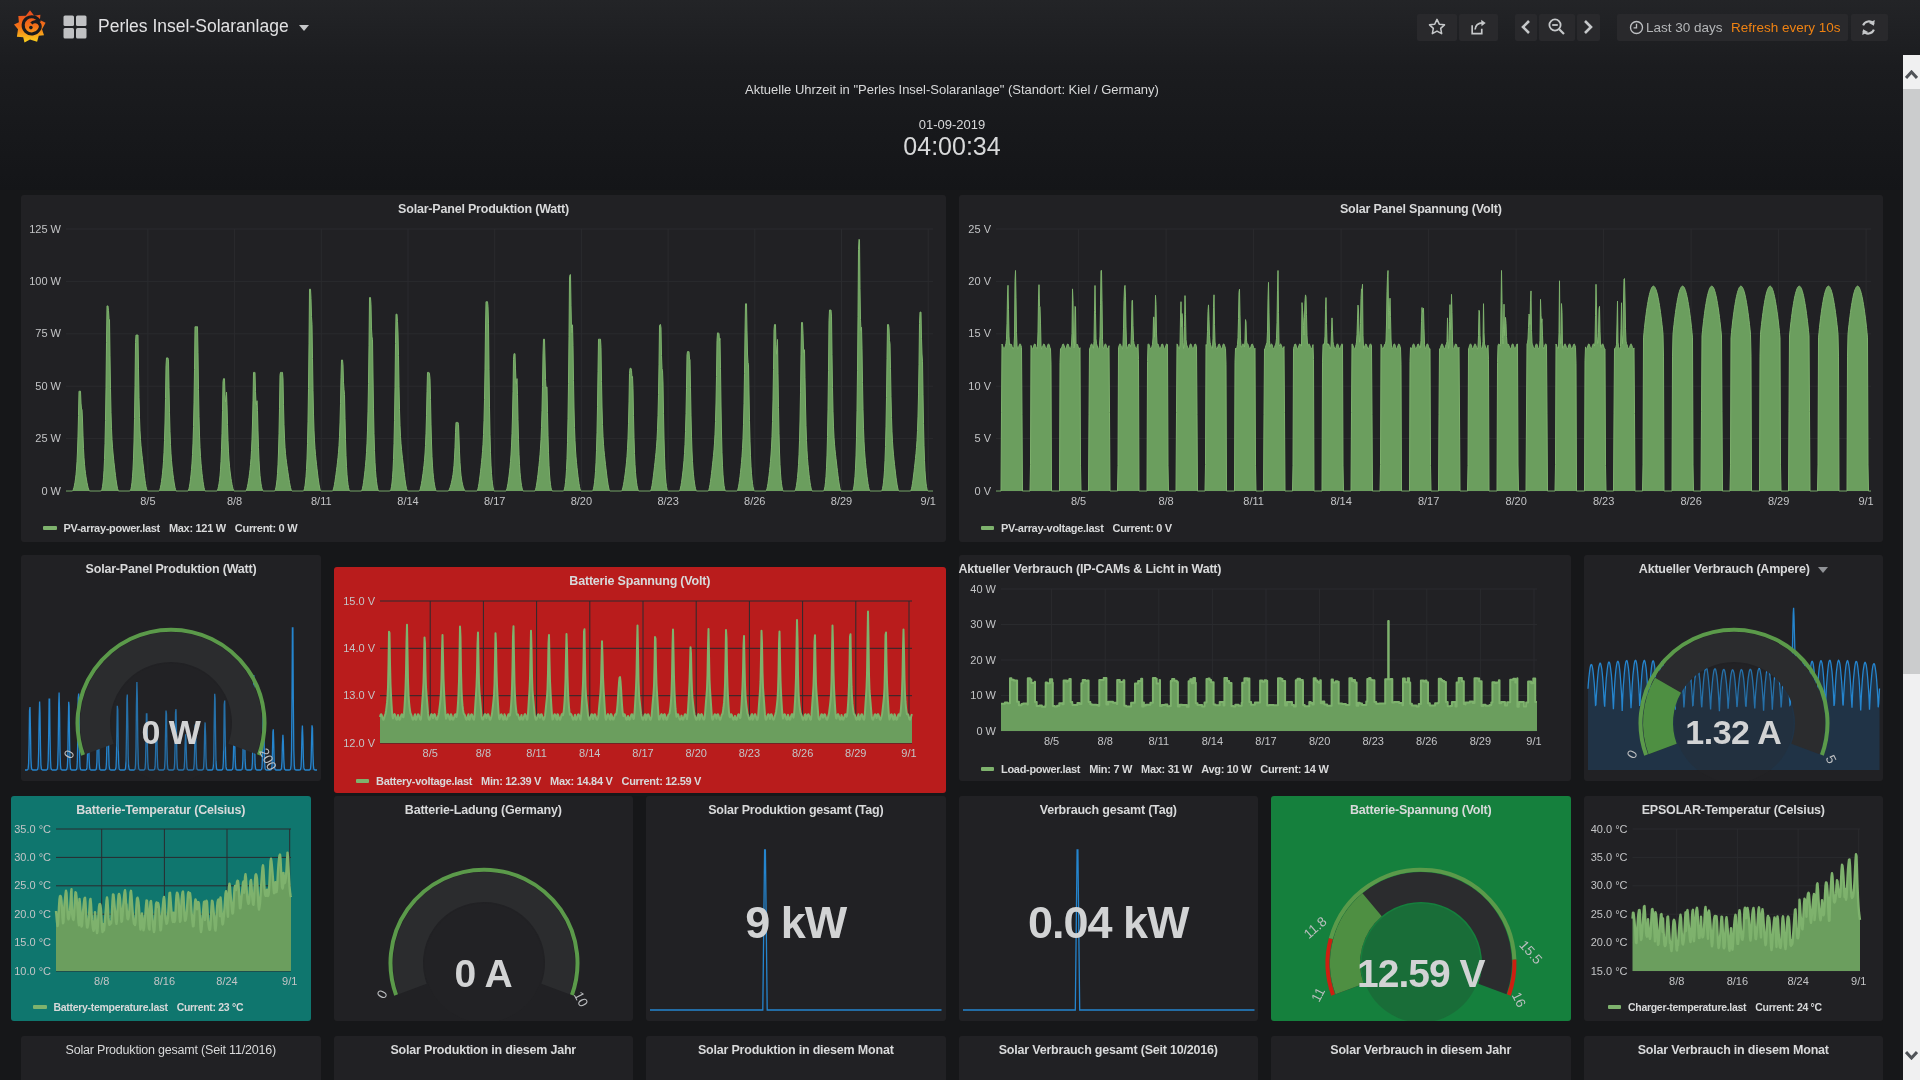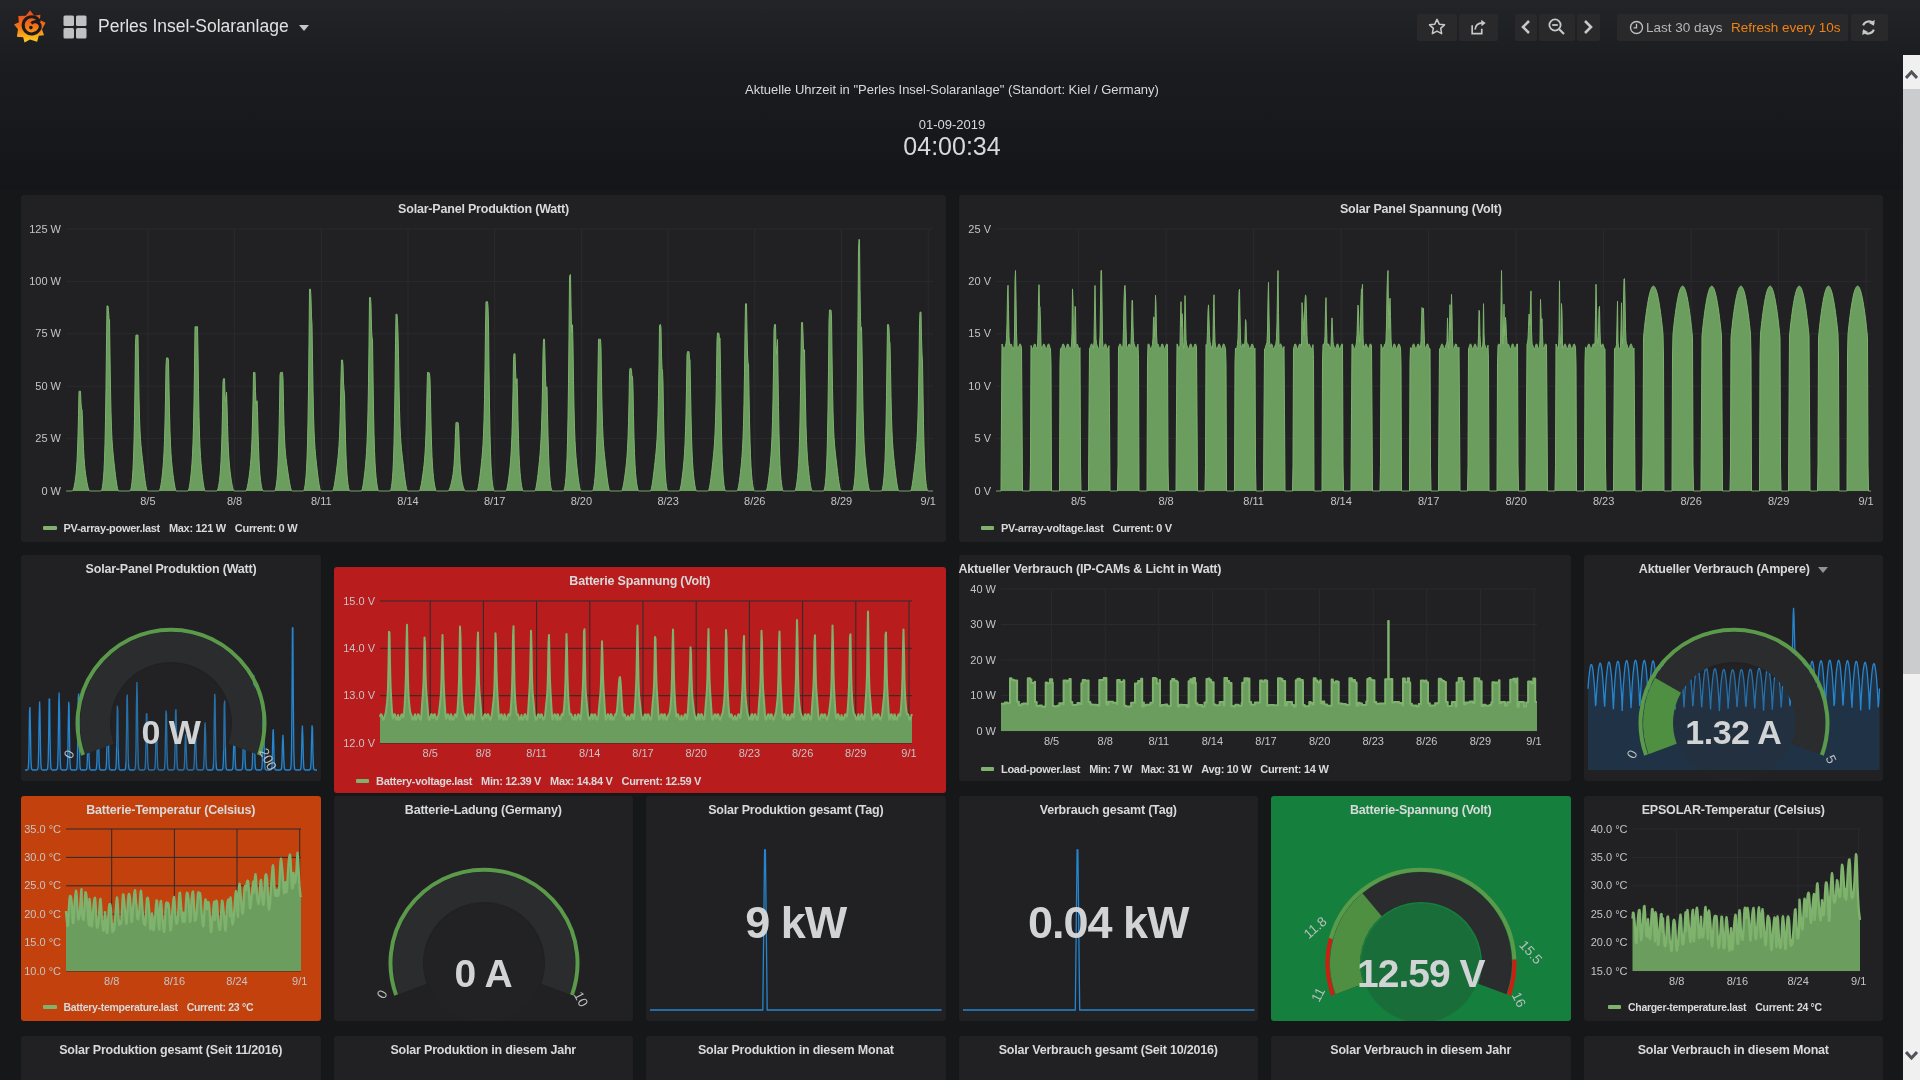--- a/index.html
+++ b/index.html
@@ -254,21 +254,21 @@
       <path d="M4.0 133.8L4.4 128.1L4.8 123.2L5.3 119.0L5.7 115.6L6.1 112.9L6.5 111.0L6.9 109.9L7.3 109.5L7.8 109.9L8.2 111.1L8.6 113.1L9.0 115.8L9.4 119.4L9.8 123.7L10.3 128.7L10.7 134.7L11.1 141.6L11.5 150.3L11.9 150.0L12.3 141.4L12.8 134.3L13.2 128.3L13.6 123.1L14.0 118.7L14.4 115.1L14.8 112.2L15.3 110.1L15.7 108.8L16.1 108.2L16.5 108.5L16.9 109.6L17.3 111.5L17.8 114.2L18.2 117.7L18.6 121.9L19.0 127.0L19.4 132.9L19.8 139.9L20.3 148.3L20.7 151.8L21.1 142.4L21.5 135.0L21.9 128.7L22.3 123.2L22.8 118.6L23.2 114.7L23.6 111.6L24.0 109.3L24.4 107.8L24.9 107.1L25.3 107.3L25.7 108.3L26.1 110.0L26.5 112.7L26.9 116.1L27.4 120.3L27.8 125.3L28.2 131.2L28.6 138.1L29.0 146.4L29.4 154.1L29.9 143.6L30.3 135.8L30.7 129.2L31.1 123.5L31.5 118.6L31.9 114.5L32.4 111.2L32.8 108.8L33.2 107.1L33.6 106.3L34.0 106.3L34.4 107.1L34.9 108.8L35.3 111.4L35.7 114.7L36.1 118.9L36.5 123.8L36.9 129.7L37.4 136.5L37.8 144.5L38.2 156.1L38.6 145.1L39.0 136.9L39.4 130.0L39.9 124.0L40.3 118.9L40.7 114.6L41.1 111.2L41.5 108.5L41.9 106.7L42.4 105.7L42.8 105.6L43.2 106.3L43.6 107.9L44.0 110.3L44.5 113.6L44.9 117.6L45.3 122.5L45.7 128.3L46.1 134.9L46.5 142.8L47.0 153.1L47.4 146.7L47.8 138.1L48.2 130.9L48.6 124.8L49.0 119.5L49.5 115.1L49.9 111.5L50.3 108.7L50.7 106.7L51.1 105.6L51.5 105.3L52.0 105.9L52.4 107.4L52.8 109.6L53.2 112.8L53.6 116.7L54.0 121.5L54.5 127.1L54.9 133.6L55.3 141.2L55.7 150.9L56.1 148.5L56.5 139.5L57.0 132.1L57.4 125.8L57.8 120.4L58.2 115.8L58.6 112.1L59.0 109.2L59.5 107.1L59.9 105.8L60.3 105.4L60.7 105.9L61.1 107.2L61.5 109.3L62.0 112.3L62.4 116.1L62.8 120.7L63.2 126.1L63.6 132.5L64.1 139.8L64.5 148.9L64.9 150.5L65.3 141.1L65.7 133.5L66.1 127.1L66.6 121.6L67.0 116.9L67.4 113.1L67.8 110.0L68.2 107.8L68.6 106.4L69.1 105.9L69.5 106.2L69.9 107.4L70.3 109.3L70.7 112.2L71.1 115.8L71.6 120.2L72.0 125.4L72.4 131.5L72.8 138.6L73.2 147.2L73.6 152.8L74.1 142.8L74.5 135.1L74.9 128.6L75.3 123.0L75.7 118.3L76.1 114.3L76.6 111.2L77.0 108.9L77.4 107.4L77.8 106.7L78.2 106.9L78.6 107.9L79.1 109.7L79.5 112.3L79.9 115.8L80.3 120.0L80.7 125.0L81.1 130.8L81.6 137.6L82.0 145.7L82.4 155.5L82.8 144.6L83.2 136.8L83.7 130.2L84.1 124.6L84.5 119.8L84.9 115.8L85.3 112.6L85.7 110.2L86.2 108.6L86.6 107.8L87.0 107.9L87.4 108.7L87.8 110.3L88.2 112.8L88.7 116.0L89.1 120.0L89.5 124.8L89.9 130.3L90.3 136.8L90.7 144.4L91.2 154.6L91.6 146.5L92.0 138.6L92.4 132.0L92.8 126.3L93.2 121.5L93.7 117.5L94.1 114.2L94.5 111.7L94.9 110.0L95.3 109.1L95.7 109.0L96.2 109.7L96.6 111.2L97.0 113.4L97.4 116.4L97.8 120.2L98.2 124.7L98.7 130.0L99.1 136.1L99.5 143.2L99.9 152.4L100.3 148.4L100.7 140.3L101.2 133.7L101.6 128.1L102.0 123.3L102.4 119.2L102.8 115.9L103.3 113.3L103.7 111.6L104.1 110.6L104.5 110.3L104.9 110.8L105.3 112.1L105.8 114.2L106.2 117.0L106.6 120.5L107.0 124.7L107.4 129.7L107.8 135.5L108.3 142.3L108.7 150.6L109.1 150.3L109.5 142.1L109.9 135.5L110.3 129.8L110.8 125.0L111.2 120.9L111.6 117.6L112.0 115.0L112.4 113.1L112.8 112.0L113.3 111.6L113.7 112.0L114.1 113.1L114.5 114.9L114.9 117.5L115.3 120.8L115.8 124.8L116.2 129.5L116.6 135.0L117.0 141.4L117.4 149.1L117.8 152.3L118.3 143.8L118.7 137.1L119.1 131.5L119.5 126.6L119.9 122.5L120.3 119.1L120.8 116.5L121.2 114.5L121.6 113.3L122.0 112.8L122.4 113.0L122.9 113.9L123.3 115.6L123.7 118.0L124.1 121.1L124.5 124.9L124.9 129.3L125.4 134.5L125.8 140.6L126.2 147.8L126.6 154.5L127.0 145.4L127.4 138.7L127.9 133.0L128.3 128.1L128.7 124.0L129.1 120.5L129.5 117.8L129.9 115.7L130.4 114.4L130.8 113.8L131.2 113.8L131.6 114.6L132.0 116.1L132.4 118.3L132.9 121.2L133.3 124.8L133.7 129.0L134.1 134.0L134.5 139.7L134.9 146.5L135.4 156.3L135.8 147.0L136.2 140.1L136.6 134.4L137.0 129.5L137.4 125.2L137.9 121.7L138.3 118.9L138.7 116.7L139.1 115.3L139.5 114.5L139.9 114.4L140.4 115.1L140.8 116.4L141.2 118.4L141.6 121.1L142.0 124.5L142.5 128.6L142.9 133.3L143.3 138.8L143.7 145.3L144.1 153.8L144.5 148.5L145.0 141.5L145.4 135.6L145.8 130.6L146.2 126.3L146.6 122.6L147.0 119.7L147.5 117.4L147.9 115.8L148.3 114.9L148.7 114.7L149.1 115.2L149.5 116.4L150.0 118.2L150.4 120.8L150.8 124.0L151.2 127.9L151.6 132.5L152.0 137.8L152.5 144.1L152.9 152.0L153.3 150.1L153.7 142.7L154.1 136.6L154.5 131.5L155.0 127.0L155.4 123.3L155.8 120.2L156.2 117.8L156.6 116.0L157.0 115.0L157.5 114.6L157.9 115.0L158.3 116.0L158.7 117.8L159.1 120.2L159.6 123.3L160.0 127.1L160.4 131.5L160.8 136.7L161.2 142.8L161.6 150.3L162.1 151.7L162.5 143.8L162.9 137.5L163.3 132.2L163.7 127.6L164.1 123.6L164.6 120.4L165.0 117.8L165.4 115.9L165.8 114.7L166.2 114.2L166.6 114.4L167.1 115.3L167.5 116.9L167.9 119.3L168.3 122.3L168.7 125.9L169.1 130.3L169.6 135.4L170.0 141.4L170.4 148.6L170.8 153.4L171.2 144.9L171.6 138.3L172.1 132.7L172.5 127.9L172.9 123.8L173.3 120.3L173.7 117.6L174.1 115.5L174.6 114.2L175.0 113.5L175.4 113.6L175.8 114.4L176.2 115.9L176.6 118.1L177.1 121.0L177.5 124.6L177.9 128.9L178.3 134.0L178.7 139.9L179.2 147.0L179.6 155.7L180.0 146.0L180.4 139.1L180.8 133.2L181.2 128.1L181.7 123.8L182.1 120.1L182.5 117.1L182.9 114.9L183.3 113.4L183.7 112.6L184.2 112.5L184.6 113.1L185.0 114.5L185.4 116.7L185.8 119.5L186.2 123.1L186.7 127.4L187.1 132.4L187.5 138.3L187.9 145.3L188.3 154.8L188.7 147.2L189.2 139.8L189.6 133.6L190.0 128.2L190.4 123.6L190.8 119.8L191.2 116.6L191.7 114.1L192.1 112.4L192.5 111.4L192.9 111.2L193.3 111.8L193.7 113.0L194.2 115.1L194.6 117.9L195.0 121.4L195.4 125.7L195.8 130.7L196.2 136.6L196.7 143.5L197.1 152.5L197.5 148.5L197.9 140.6L198.3 134.0L198.8 128.4L199.2 123.5L199.6 119.4L200.0 116.0L200.4 113.3L200.8 111.4L201.3 110.3L201.7 109.9L202.1 110.3L202.5 111.5L202.9 113.5L203.3 116.2L203.8 119.7L204.2 123.9L204.6 129.0L205.0 134.9L205.4 141.8L205.8 150.4L206.3 150.0L206.7 141.3L207.1 133.7L207.5 125.5L207.9 114.2L208.3 97.7L208.8 77.0L209.2 59.0L209.6 52.7L210.0 61.0L210.4 77.5L210.8 93.3L211.3 103.9L211.7 110.0L212.1 114.1L212.5 117.9L212.9 122.2L213.3 127.2L213.8 133.1L214.2 140.0L214.6 148.4L215.0 151.9L215.4 142.5L215.8 135.2L216.3 128.9L216.7 123.4L217.1 118.8L217.5 115.0L217.9 111.9L218.4 109.6L218.8 108.1L219.2 107.4L219.6 107.6L220.0 108.6L220.4 110.3L220.9 112.9L221.3 116.3L221.7 120.5L222.1 125.5L222.5 131.4L222.9 138.2L223.4 146.4L223.8 154.1L224.2 143.7L224.6 135.9L225.0 129.4L225.4 123.7L225.9 118.8L226.3 114.7L226.7 111.5L227.1 109.0L227.5 107.3L227.9 106.5L228.4 106.5L228.8 107.4L229.2 109.0L229.6 111.6L230.0 114.9L230.4 119.0L230.9 124.0L231.3 129.8L231.7 136.5L232.1 144.6L232.5 156.1L232.9 145.1L233.4 136.9L233.8 130.1L234.2 124.1L234.6 119.0L235.0 114.8L235.4 111.3L235.9 108.7L236.3 106.9L236.7 105.9L237.1 105.8L237.5 106.5L238.0 108.0L238.4 110.4L238.8 113.7L239.2 117.7L239.6 122.6L240.0 128.3L240.5 135.0L240.9 142.8L241.3 153.2L241.7 146.7L242.1 138.1L242.5 131.0L243.0 124.8L243.4 119.6L243.8 115.1L244.2 111.5L244.6 108.7L245.0 106.7L245.5 105.6L245.9 105.4L246.3 105.9L246.7 107.4L247.1 109.7L247.5 112.8L248.0 116.7L248.4 121.5L248.8 127.1L249.2 133.6L249.6 141.2L250.0 150.9L250.5 148.5L250.9 139.5L251.3 132.1L251.7 125.8L252.1 120.4L252.5 115.8L253.0 112.0L253.4 109.1L253.8 107.0L254.2 105.8L254.6 105.3L255.0 105.8L255.5 107.1L255.9 109.2L256.3 112.2L256.7 116.0L257.1 120.6L257.6 126.1L258.0 132.4L258.4 139.8L258.8 148.9L259.2 150.5L259.6 141.0L260.1 133.5L260.5 127.0L260.9 121.5L261.3 116.8L261.7 112.9L262.1 109.9L262.6 107.6L263.0 106.3L263.4 105.7L263.8 106.0L264.2 107.2L264.6 109.2L265.1 112.0L265.5 115.6L265.9 120.1L266.3 125.3L266.7 131.4L267.1 138.5L267.6 147.1L268.0 152.8L268.4 142.7L268.8 135.0L269.2 128.5L269.6 122.9L270.1 118.1L270.5 114.1L270.9 111.0L271.3 108.6L271.7 107.1L272.1 106.5L272.6 106.6L273.0 107.6L273.4 109.4L273.8 112.1L274.2 115.5L274.6 119.8L275.1 124.8L275.5 130.7L275.9 137.5L276.3 145.6L276.7 155.5L277.2 144.5L277.6 136.7L278.0 130.1L278.4 124.4L278.8 119.6L279.2 115.5L279.7 112.3L280.1 109.9L280.5 108.3L280.9 107.5L281.3 107.5L281.7 108.4L282.2 110.0L282.6 112.5L283.0 115.7L283.4 119.7L283.8 124.5L284.2 130.1L284.7 136.6L285.1 144.3L285.5 154.6L285.9 146.4L286.3 138.4L286.7 131.8L287.2 126.1L287.6 121.2L288.0 117.2L288.4 113.9L288.8 111.4L289.2 109.7L289.7 108.8L290.1 108.7L290.5 109.3L290.9 110.8L291.3 113.1L291.7 116.1L292.2 119.9L292.6 124.4L293.0 129.8L293.4 135.9L293.8 143.1L294.2 152.3L294.7 148.3L295.1 140.2L295.5 133.5" fill="none" stroke="#2585ce" stroke-width="1.3"></path>
       <path d="M78.6 194.0A76.0 76.0 0 1 1 221.4 194.0" fill="none" stroke="#2b2c2e" stroke-width="30.0"></path>
       <path d="M78.6 194.0A76.0 76.0 0 0 1 84.0 130.3" fill="none" stroke="#4e8f42" stroke-width="30.0"></path>
       <circle cx="150" cy="168" r="59.5" fill="rgba(40,41,43,0.22)"></circle>
       <path d="M62.1 200.0A93.5 93.5 0 1 1 237.9 200.0" fill="none" stroke="#5b9a4a" stroke-width="4"></path>
       <text x="0" y="0" font-size="13.5" fill="#bcbec0" text-anchor="middle" transform="translate(52.1,201.3) rotate(-63)">0</text>
       <text x="0" y="0" font-size="13.5" fill="#bcbec0" text-anchor="middle" transform="translate(242.9,206.3) rotate(63)">5</text>
     </svg>
     <div style="position:absolute;left:0;top:160px;width:100%;line-height:34px;text-align:center;font-size:34px;font-weight:700;letter-spacing:-0.5px;color:#d2d3d4">1.32 A</div>
   </div>
-<div style="position:absolute;left:21px;top:796px;width:299.5px;height:225px;background:#c2410c;border-radius:3px">
+<div style="position:absolute;left:11px;top:796px;width:299.5px;height:225px;background:#0f766e;border-radius:3px">
     <div style="position:absolute;left:0;top:7px;width:100%;text-align:center;font-size:12.5px;font-weight:600;letter-spacing:-0.2px;color:#d8d9da">Batterie-Temperatur (Celsius)</div>
     <svg width="299.5" height="225" viewBox="0 0 299.5 225" style="position:absolute;left:0;top:0">
       <line x1="45" y1="33.0" x2="280" y2="33.0" stroke="#2a2b2e" stroke-width="1"></line>
       <text x="40" y="36.5" font-size="11" fill="#c3c4c6" text-anchor="end">35.0 °C</text>
       <line x1="45" y1="61.4" x2="280" y2="61.4" stroke="#2a2b2e" stroke-width="1"></line>
       <text x="40" y="64.9" font-size="11" fill="#c3c4c6" text-anchor="end">30.0 °C</text>
       <line x1="45" y1="89.8" x2="280" y2="89.8" stroke="#2a2b2e" stroke-width="1"></line>
       <text x="40" y="93.3" font-size="11" fill="#c3c4c6" text-anchor="end">25.0 °C</text>
       <line x1="45" y1="118.2" x2="280" y2="118.2" stroke="#2a2b2e" stroke-width="1"></line>
       <text x="40" y="121.7" font-size="11" fill="#c3c4c6" text-anchor="end">20.0 °C</text>
@@ -352,21 +352,21 @@
       <path d="M48.5 122.7L49.0 116.6L49.5 116.8L50.0 120.5L50.5 125.4L51.0 131.7L51.5 139.9L52.0 146.6L52.5 146.9L53.0 140.0L53.5 129.9L54.0 121.8L54.5 117.1L55.0 114.3L55.5 113.9L56.0 118.2L56.5 138.2L57.0 144.0L57.5 142.8L58.0 137.3L58.5 131.0L59.0 124.4L59.5 117.0L60.0 110.7L60.5 110.0L61.0 116.6L61.5 127.1L62.0 135.5L62.5 139.6L63.0 140.7L63.5 139.8L64.0 123.2L64.5 131.3L65.0 136.8L65.5 140.9L66.0 142.9L66.5 139.9L67.0 130.9L67.5 120.1L68.0 113.4L68.5 113.1L69.0 116.9L69.5 122.1L70.0 128.7L70.5 137.3L71.0 145.4L71.5 116.2L72.0 118.1L72.5 122.9L73.0 131.7L73.5 142.2L74.0 148.9L74.5 148.1L75.0 141.7L75.5 134.4L76.0 128.3L76.5 122.8L77.0 118.3L77.5 118.1L78.0 124.8L78.5 135.9L79.0 122.5L79.5 132.9L80.0 143.1L80.5 148.7L81.0 150.1L81.5 149.3L82.0 146.0L82.5 138.6L83.0 128.5L83.5 120.9L84.0 120.5L84.5 126.4L85.0 134.2L85.5 141.0L86.0 147.1L86.5 146.0L87.0 152.2L87.5 155.0L88.0 151.0L88.5 141.1L89.0 130.8L89.5 124.9L90.0 123.8L90.5 125.1L91.0 128.5L91.5 135.6L92.0 145.5L92.5 153.4L93.0 154.4L93.5 148.6L94.0 149.1L94.5 141.3L95.0 134.2L95.5 127.9L96.0 121.9L96.5 118.8L97.0 122.2L97.5 131.7L98.0 141.9L98.5 147.7L99.0 148.4L99.5 146.3L100.0 142.3L100.5 135.1L101.0 125.0L101.5 116.5L102.0 135.0L102.5 124.1L103.0 115.6L103.5 114.1L104.0 118.9L104.5 125.8L105.0 132.1L105.5 138.1L106.0 143.9L106.5 146.1L107.0 141.5L107.5 131.2L108.0 120.8L108.5 115.0L109.0 113.8L109.5 143.5L110.0 145.2L110.5 139.4L111.0 130.0L111.5 121.9L112.0 116.6L112.5 113.1L113.0 111.8L113.5 115.3L114.0 124.6L114.5 135.5L115.0 142.1L115.5 142.1L116.0 138.1L116.5 132.8L117.0 120.8L117.5 131.6L118.0 138.9L118.5 141.4L119.0 140.9L119.5 138.4L120.0 132.5L120.5 123.0L121.0 114.0L121.5 110.9L122.0 115.1L122.5 123.1L123.0 130.6L123.5 136.9L124.0 142.8L124.5 116.4L125.0 114.6L125.5 117.8L126.0 123.0L126.5 129.2L127.0 137.3L127.5 145.9L128.0 150.3L128.5 147.0L129.0 138.3L129.5 129.4L130.0 123.8L130.5 120.9L131.0 119.9L131.5 122.3L132.0 120.6L132.5 120.2L133.0 125.4L133.5 136.0L134.0 146.6L134.5 152.0L135.0 151.2L135.5 147.3L136.0 142.3L136.5 135.6L137.0 127.1L137.5 120.7L138.0 120.9L138.5 128.2L139.0 138.0L139.5 151.0L140.0 152.3L140.5 150.8L141.0 144.2L141.5 133.5L142.0 124.2L142.5 121.2L143.0 124.6L143.5 130.5L144.0 136.6L144.5 143.4L145.0 150.5L145.5 154.7L146.0 151.9L146.5 142.6L147.0 132.3L147.5 143.7L148.0 151.7L148.5 153.7L149.0 148.2L149.5 139.1L150.0 131.0L150.5 125.3L151.0 121.0L151.5 118.8L152.0 121.8L152.5 130.7L153.0 141.4L153.5 147.8L154.0 147.9L154.5 144.1L155.0 118.2L155.5 114.1L156.0 117.3L156.5 126.4L157.0 135.8L157.5 141.4L158.0 143.6L158.5 143.7L159.0 140.9L159.5 133.3L160.0 122.3L160.5 113.5L161.0 111.6L161.5 115.8L162.0 122.2L162.5 121.7L163.0 113.6L163.5 111.9L164.0 114.6L164.5 119.0L165.0 124.9L165.5 133.1L166.0 141.4L166.5 144.6L167.0 140.2L167.5 131.0L168.0 122.4L168.5 116.9L169.0 113.5L169.5 111.9L170.0 115.4L170.5 124.4L171.0 135.5L171.5 142.7L172.0 143.2L172.5 139.1L173.0 133.7L173.5 127.6L174.0 120.0L174.5 113.0L175.0 111.3L175.5 117.1L176.0 127.3L176.5 136.3L177.0 141.5L177.5 126.2L178.0 116.9L178.5 113.2L179.0 117.0L179.5 124.8L180.0 132.4L180.5 138.9L181.0 145.0L181.5 149.2L182.0 147.8L182.5 139.7L183.0 129.1L183.5 121.7L184.0 119.9L184.5 121.6L185.0 121.7L185.5 124.7L186.0 130.8L186.5 140.5L187.0 150.1L187.5 154.1L188.0 150.6L188.5 143.0L189.0 135.7L189.5 129.9L190.0 124.7L190.5 121.4L191.0 123.5L191.5 132.1L192.0 143.3L192.5 151.0L193.0 124.4L193.5 120.5L194.0 123.8L194.5 133.1L195.0 142.8L195.5 148.8L196.0 151.4L196.5 151.9L197.0 149.5L197.5 142.1L198.0 131.2L198.5 122.4L199.0 120.3L199.5 124.4L200.0 130.7L200.5 144.1L201.0 150.2L201.5 153.1L202.0 149.1L202.5 139.1L203.0 128.5L203.5 122.2L204.0 120.5L204.5 121.2L205.0 124.1L205.5 130.9L206.0 140.7L206.5 148.7L207.0 149.9L207.5 144.2L208.0 148.8L208.5 147.0L209.0 140.6L209.5 133.6L210.0 126.9L210.5 119.7L211.0 113.8L211.5 113.3L212.0 120.0L212.5 130.4L213.0 138.7L213.5 142.1L214.0 142.2L214.5 140.3L215.0 135.3L215.5 103.8L216.0 109.8L216.5 117.7L217.0 124.1L217.5 128.8L218.0 132.6L218.5 133.3L219.0 127.9L219.5 117.4L220.0 107.3L220.5 102.7L221.0 103.7L221.5 107.6L222.0 113.0L222.5 120.8L223.0 108.4L223.5 101.1L224.0 97.7L224.5 96.7L225.0 98.3L225.5 104.7L226.0 114.9L226.5 124.0L227.0 126.9L227.5 123.3L228.0 117.1L228.5 111.4L229.0 105.9L229.5 100.4L230.0 97.9L230.5 124.1L231.0 119.9L231.5 114.3L232.0 106.6L232.5 96.7L233.0 88.7L233.5 87.3L234.0 93.6L234.5 103.1L235.0 111.3L235.5 117.2L236.0 121.8L236.5 124.2L237.0 121.4L237.5 113.2L238.0 104.2L238.5 110.0L239.0 115.3L239.5 119.3L240.0 117.9L240.5 109.6L241.0 98.3L241.5 89.7L242.0 86.4L242.5 86.6L243.0 89.2L243.5 95.4L244.0 106.1L244.5 117.9L245.0 124.9L245.5 124.5L246.0 105.3L246.5 96.2L247.0 88.1L247.5 80.8L248.0 77.1L248.5 80.4L249.0 89.8L249.5 99.8L250.0 105.5L250.5 106.5L251.0 105.4L251.5 102.8L252.0 97.4L252.5 89.6L253.0 84.2L253.5 85.2L254.0 91.2L254.5 96.0L255.0 98.9L255.5 100.9L256.0 100.8L256.5 95.7L257.0 85.2L257.5 74.4L258.0 68.8L258.5 69.8L259.0 74.7L259.5 81.3L260.0 90.0L260.5 101.0L261.0 92.7L261.5 99.3L262.0 103.7L262.5 101.4L263.0 92.6L263.5 82.0L264.0 73.6L264.5 67.9L265.0 63.9L265.5 63.4L266.0 69.3L266.5 81.0L267.0 93.2L267.5 100.4L268.0 101.9L268.5 99.9L269.0 100.7L269.5 97.3L270.0 92.0L270.5 85.0L271.0 75.1L271.5 64.4L272.0 58.2L272.5 60.1L273.0 75.0L273.5 90.1L274.0 101.5L274.5 110.2L275.0 116.5L275.5 120.5L276.0 123.9L276.0 175.0L48.5 175.0Z" fill="#6b9e5e"></path>
       <path d="M48.5 122.7L49.0 116.6L49.5 116.8L50.0 120.5L50.5 125.4L51.0 131.7L51.5 139.9L52.0 146.6L52.5 146.9L53.0 140.0L53.5 129.9L54.0 121.8L54.5 117.1L55.0 114.3L55.5 113.9L56.0 118.2L56.5 138.2L57.0 144.0L57.5 142.8L58.0 137.3L58.5 131.0L59.0 124.4L59.5 117.0L60.0 110.7L60.5 110.0L61.0 116.6L61.5 127.1L62.0 135.5L62.5 139.6L63.0 140.7L63.5 139.8L64.0 123.2L64.5 131.3L65.0 136.8L65.5 140.9L66.0 142.9L66.5 139.9L67.0 130.9L67.5 120.1L68.0 113.4L68.5 113.1L69.0 116.9L69.5 122.1L70.0 128.7L70.5 137.3L71.0 145.4L71.5 116.2L72.0 118.1L72.5 122.9L73.0 131.7L73.5 142.2L74.0 148.9L74.5 148.1L75.0 141.7L75.5 134.4L76.0 128.3L76.5 122.8L77.0 118.3L77.5 118.1L78.0 124.8L78.5 135.9L79.0 122.5L79.5 132.9L80.0 143.1L80.5 148.7L81.0 150.1L81.5 149.3L82.0 146.0L82.5 138.6L83.0 128.5L83.5 120.9L84.0 120.5L84.5 126.4L85.0 134.2L85.5 141.0L86.0 147.1L86.5 146.0L87.0 152.2L87.5 155.0L88.0 151.0L88.5 141.1L89.0 130.8L89.5 124.9L90.0 123.8L90.5 125.1L91.0 128.5L91.5 135.6L92.0 145.5L92.5 153.4L93.0 154.4L93.5 148.6L94.0 149.1L94.5 141.3L95.0 134.2L95.5 127.9L96.0 121.9L96.5 118.8L97.0 122.2L97.5 131.7L98.0 141.9L98.5 147.7L99.0 148.4L99.5 146.3L100.0 142.3L100.5 135.1L101.0 125.0L101.5 116.5L102.0 135.0L102.5 124.1L103.0 115.6L103.5 114.1L104.0 118.9L104.5 125.8L105.0 132.1L105.5 138.1L106.0 143.9L106.5 146.1L107.0 141.5L107.5 131.2L108.0 120.8L108.5 115.0L109.0 113.8L109.5 143.5L110.0 145.2L110.5 139.4L111.0 130.0L111.5 121.9L112.0 116.6L112.5 113.1L113.0 111.8L113.5 115.3L114.0 124.6L114.5 135.5L115.0 142.1L115.5 142.1L116.0 138.1L116.5 132.8L117.0 120.8L117.5 131.6L118.0 138.9L118.5 141.4L119.0 140.9L119.5 138.4L120.0 132.5L120.5 123.0L121.0 114.0L121.5 110.9L122.0 115.1L122.5 123.1L123.0 130.6L123.5 136.9L124.0 142.8L124.5 116.4L125.0 114.6L125.5 117.8L126.0 123.0L126.5 129.2L127.0 137.3L127.5 145.9L128.0 150.3L128.5 147.0L129.0 138.3L129.5 129.4L130.0 123.8L130.5 120.9L131.0 119.9L131.5 122.3L132.0 120.6L132.5 120.2L133.0 125.4L133.5 136.0L134.0 146.6L134.5 152.0L135.0 151.2L135.5 147.3L136.0 142.3L136.5 135.6L137.0 127.1L137.5 120.7L138.0 120.9L138.5 128.2L139.0 138.0L139.5 151.0L140.0 152.3L140.5 150.8L141.0 144.2L141.5 133.5L142.0 124.2L142.5 121.2L143.0 124.6L143.5 130.5L144.0 136.6L144.5 143.4L145.0 150.5L145.5 154.7L146.0 151.9L146.5 142.6L147.0 132.3L147.5 143.7L148.0 151.7L148.5 153.7L149.0 148.2L149.5 139.1L150.0 131.0L150.5 125.3L151.0 121.0L151.5 118.8L152.0 121.8L152.5 130.7L153.0 141.4L153.5 147.8L154.0 147.9L154.5 144.1L155.0 118.2L155.5 114.1L156.0 117.3L156.5 126.4L157.0 135.8L157.5 141.4L158.0 143.6L158.5 143.7L159.0 140.9L159.5 133.3L160.0 122.3L160.5 113.5L161.0 111.6L161.5 115.8L162.0 122.2L162.5 121.7L163.0 113.6L163.5 111.9L164.0 114.6L164.5 119.0L165.0 124.9L165.5 133.1L166.0 141.4L166.5 144.6L167.0 140.2L167.5 131.0L168.0 122.4L168.5 116.9L169.0 113.5L169.5 111.9L170.0 115.4L170.5 124.4L171.0 135.5L171.5 142.7L172.0 143.2L172.5 139.1L173.0 133.7L173.5 127.6L174.0 120.0L174.5 113.0L175.0 111.3L175.5 117.1L176.0 127.3L176.5 136.3L177.0 141.5L177.5 126.2L178.0 116.9L178.5 113.2L179.0 117.0L179.5 124.8L180.0 132.4L180.5 138.9L181.0 145.0L181.5 149.2L182.0 147.8L182.5 139.7L183.0 129.1L183.5 121.7L184.0 119.9L184.5 121.6L185.0 121.7L185.5 124.7L186.0 130.8L186.5 140.5L187.0 150.1L187.5 154.1L188.0 150.6L188.5 143.0L189.0 135.7L189.5 129.9L190.0 124.7L190.5 121.4L191.0 123.5L191.5 132.1L192.0 143.3L192.5 151.0L193.0 124.4L193.5 120.5L194.0 123.8L194.5 133.1L195.0 142.8L195.5 148.8L196.0 151.4L196.5 151.9L197.0 149.5L197.5 142.1L198.0 131.2L198.5 122.4L199.0 120.3L199.5 124.4L200.0 130.7L200.5 144.1L201.0 150.2L201.5 153.1L202.0 149.1L202.5 139.1L203.0 128.5L203.5 122.2L204.0 120.5L204.5 121.2L205.0 124.1L205.5 130.9L206.0 140.7L206.5 148.7L207.0 149.9L207.5 144.2L208.0 148.8L208.5 147.0L209.0 140.6L209.5 133.6L210.0 126.9L210.5 119.7L211.0 113.8L211.5 113.3L212.0 120.0L212.5 130.4L213.0 138.7L213.5 142.1L214.0 142.2L214.5 140.3L215.0 135.3L215.5 103.8L216.0 109.8L216.5 117.7L217.0 124.1L217.5 128.8L218.0 132.6L218.5 133.3L219.0 127.9L219.5 117.4L220.0 107.3L220.5 102.7L221.0 103.7L221.5 107.6L222.0 113.0L222.5 120.8L223.0 108.4L223.5 101.1L224.0 97.7L224.5 96.7L225.0 98.3L225.5 104.7L226.0 114.9L226.5 124.0L227.0 126.9L227.5 123.3L228.0 117.1L228.5 111.4L229.0 105.9L229.5 100.4L230.0 97.9L230.5 124.1L231.0 119.9L231.5 114.3L232.0 106.6L232.5 96.7L233.0 88.7L233.5 87.3L234.0 93.6L234.5 103.1L235.0 111.3L235.5 117.2L236.0 121.8L236.5 124.2L237.0 121.4L237.5 113.2L238.0 104.2L238.5 110.0L239.0 115.3L239.5 119.3L240.0 117.9L240.5 109.6L241.0 98.3L241.5 89.7L242.0 86.4L242.5 86.6L243.0 89.2L243.5 95.4L244.0 106.1L244.5 117.9L245.0 124.9L245.5 124.5L246.0 105.3L246.5 96.2L247.0 88.1L247.5 80.8L248.0 77.1L248.5 80.4L249.0 89.8L249.5 99.8L250.0 105.5L250.5 106.5L251.0 105.4L251.5 102.8L252.0 97.4L252.5 89.6L253.0 84.2L253.5 85.2L254.0 91.2L254.5 96.0L255.0 98.9L255.5 100.9L256.0 100.8L256.5 95.7L257.0 85.2L257.5 74.4L258.0 68.8L258.5 69.8L259.0 74.7L259.5 81.3L260.0 90.0L260.5 101.0L261.0 92.7L261.5 99.3L262.0 103.7L262.5 101.4L263.0 92.6L263.5 82.0L264.0 73.6L264.5 67.9L265.0 63.9L265.5 63.4L266.0 69.3L266.5 81.0L267.0 93.2L267.5 100.4L268.0 101.9L268.5 99.9L269.0 100.7L269.5 97.3L270.0 92.0L270.5 85.0L271.0 75.1L271.5 64.4L272.0 58.2L272.5 60.1L273.0 75.0L273.5 90.1L274.0 101.5L274.5 110.2L275.0 116.5L275.5 120.5L276.0 123.9" fill="none" stroke="#7eb26d" stroke-width="2.4" stroke-linejoin="round"></path>
       <text x="92.7" y="189" font-size="11" fill="#c3c4c6" text-anchor="middle">8/8</text>
       <text x="153.4" y="189" font-size="11" fill="#c3c4c6" text-anchor="middle">8/16</text>
       <text x="214.1" y="189" font-size="11" fill="#c3c4c6" text-anchor="middle">8/24</text>
       <text x="274.7" y="189" font-size="11" fill="#c3c4c6" text-anchor="middle">9/1</text>
     </svg>
     <div style="position:absolute;left:24px;top:205px;font-size:10.5px;line-height:13px;font-weight:700;letter-spacing:-0.3px;color:#d8d9da;white-space:nowrap"><span style="display:inline-block;width:13.5px;height:3.5px;border-radius:1px;background:#7eb26d;vertical-align:middle;margin-right:7px;margin-bottom:2px"></span><span style="margin-right:9px">Charger-temperature.last</span><span style="margin-right:9px">Current: 24 °C</span></div>
   </div>
 <div style="position:absolute;left:21.0px;top:1036px;width:299.5px;height:80px;background:#212124;border-radius:3px">
-    <div style="position:absolute;left:0;top:7px;width:100%;text-align:center;font-size:12.5px;font-weight:700;letter-spacing:-0.2px;color:#d8d9da">Solar Produktion gesamt (Seit 11/2016)</div>
+    <div style="position:absolute;left:0;top:7px;width:100%;text-align:center;font-size:12.5px;font-weight:400;letter-spacing:-0.2px;color:#d8d9da">Solar Produktion gesamt (Seit 11/2016)</div>
   </div>
 <div style="position:absolute;left:333.5px;top:1036px;width:299.5px;height:80px;background:#212124;border-radius:3px">
     <div style="position:absolute;left:0;top:7px;width:100%;text-align:center;font-size:12.5px;font-weight:600;letter-spacing:-0.2px;color:#d8d9da">Solar Produktion in diesem Jahr</div>
   </div>
 <div style="position:absolute;left:646.0px;top:1036px;width:299.5px;height:80px;background:#212124;border-radius:3px">
     <div style="position:absolute;left:0;top:7px;width:100%;text-align:center;font-size:12.5px;font-weight:600;letter-spacing:-0.2px;color:#d8d9da">Solar Produktion in diesem Monat</div>
   </div>
 <div style="position:absolute;left:958.5px;top:1036px;width:299.5px;height:80px;background:#212124;border-radius:3px">
     <div style="position:absolute;left:0;top:7px;width:100%;text-align:center;font-size:12.5px;font-weight:700;letter-spacing:-0.2px;color:#d8d9da">Solar Verbrauch gesamt (Seit 10/2016)</div>
   </div>

